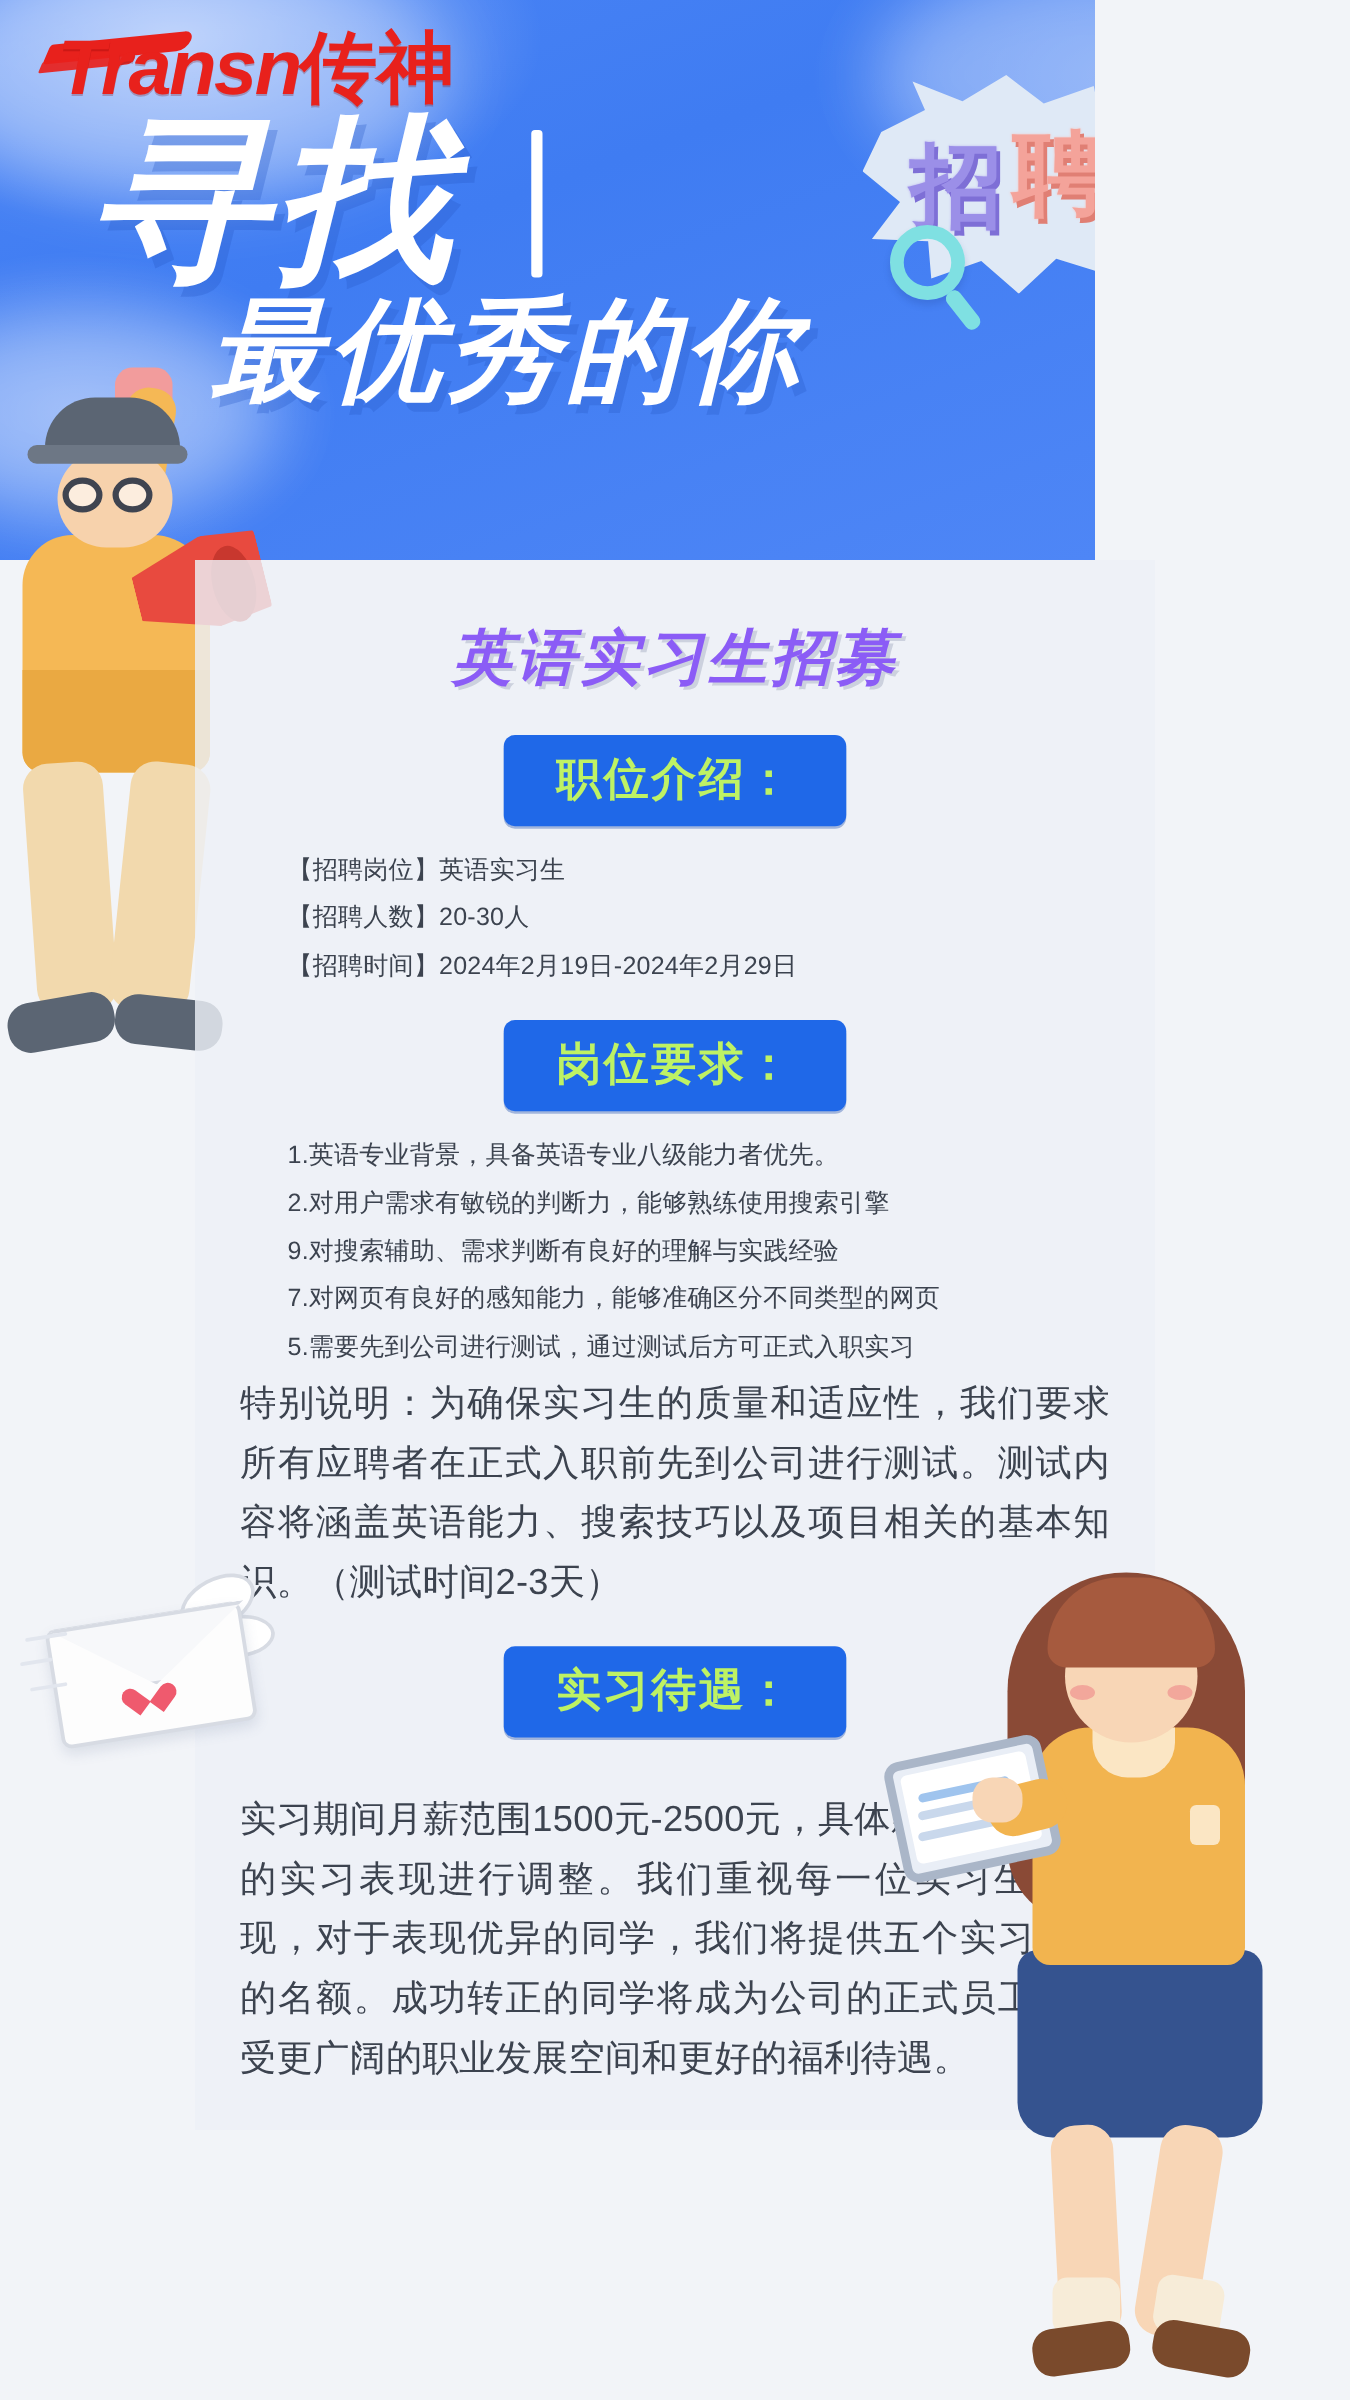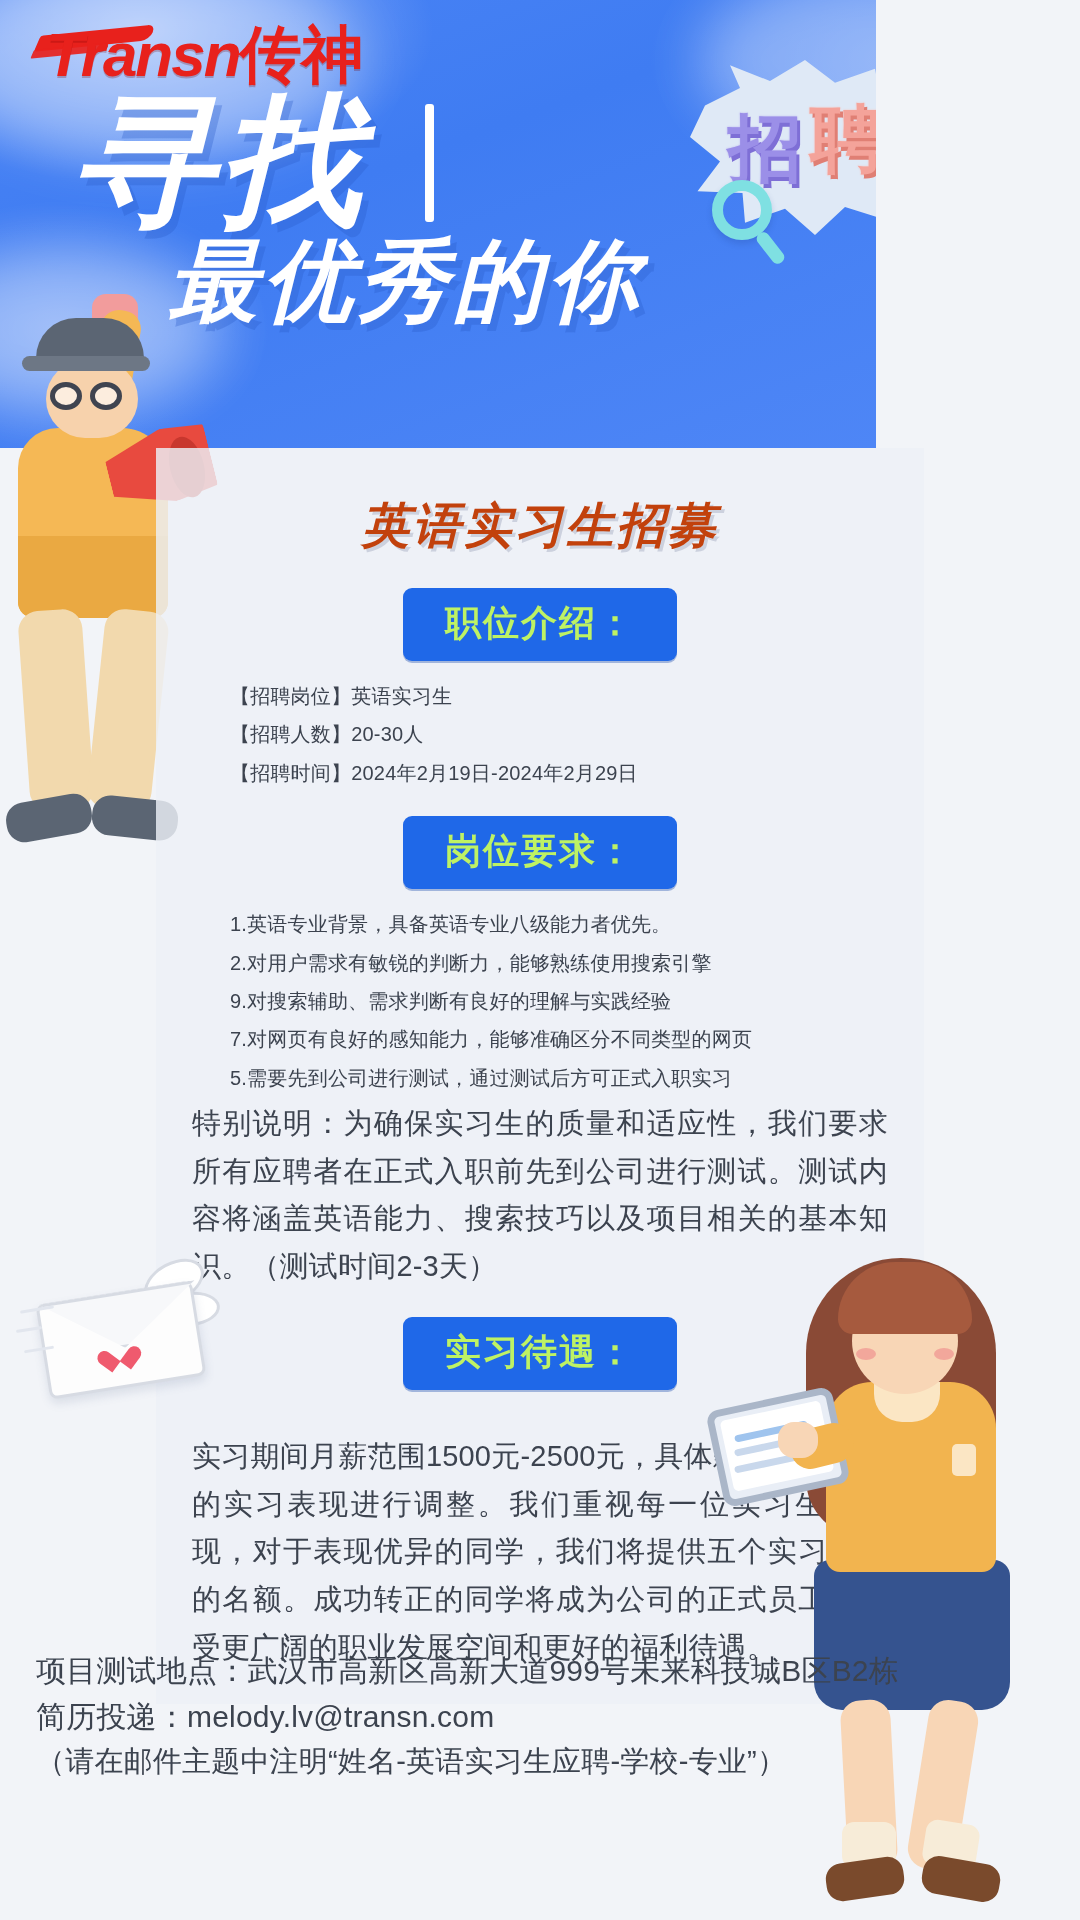--- a/index.html
+++ b/index.html
@@ -158,21 +158,21 @@
 
   
   .card {
     position: absolute; left: 156px; top: 448px;
     width: 768px;
     background: rgba(237,240,246,0.82);
     padding: 0 0 22px 0;
   }
   .card-title {
     text-align: center;
-    color: #c2410c;
+    color: #8b5cf6;
     font-size: 48px; font-weight: 900; font-style: italic;
     letter-spacing: 3px;
     padding: 46px 0 6px 0;
     text-shadow: 3px 3px 0 rgba(140,150,175,0.35);
   }
   .sec-badge-wrap { display: flex; justify-content: center; margin: 24px 0 14px 0; }
   .sec-badge {
     background: #1f68e8;
     color: #bef264;
     font-size: 36px; font-weight: 700;
@@ -405,19 +405,14 @@
     <div class="mr mr-cheek r"></div>
     <div class="mr mr-tablet"></div>
     <div class="mr mr-tablet-screen"></div>
     <div class="mr mr-tablet-line a"></div>
     <div class="mr mr-tablet-line b"></div>
     <div class="mr mr-tablet-line c"></div>
     <div class="mr mr-arm"></div>
     <div class="mr mr-hand"></div>
   </div>
 
-  <div class="footer">
-    <div class="foot-line">项目测试地点：武汉市高新区高新大道999号未来科技城B区B2栋</div>
-    <div class="foot-line">简历投递：melody.lv@transn.com</div>
-    <div class="foot-line note">（请在邮件主题中注明“姓名-英语实习生应聘-学校-专业”）</div>
-  </div>
 
 </div>
 
 </body></html>

